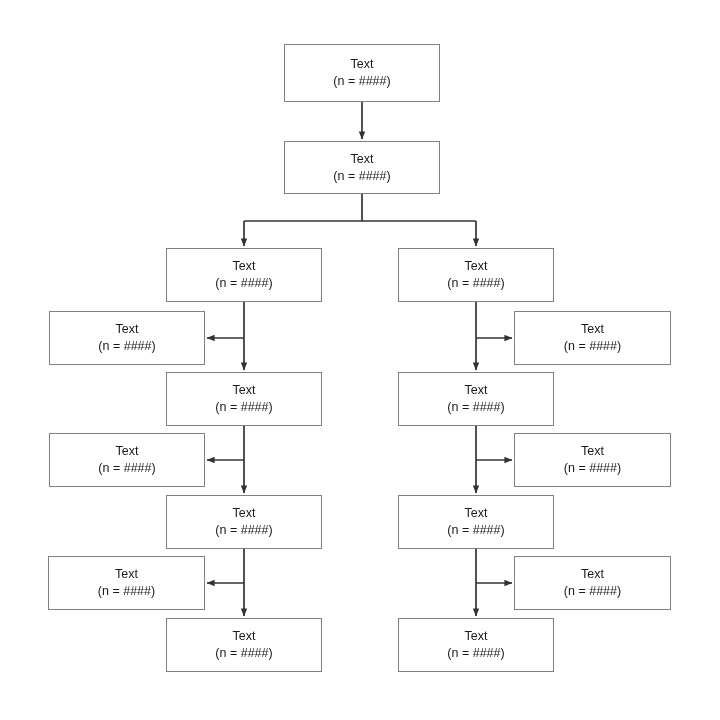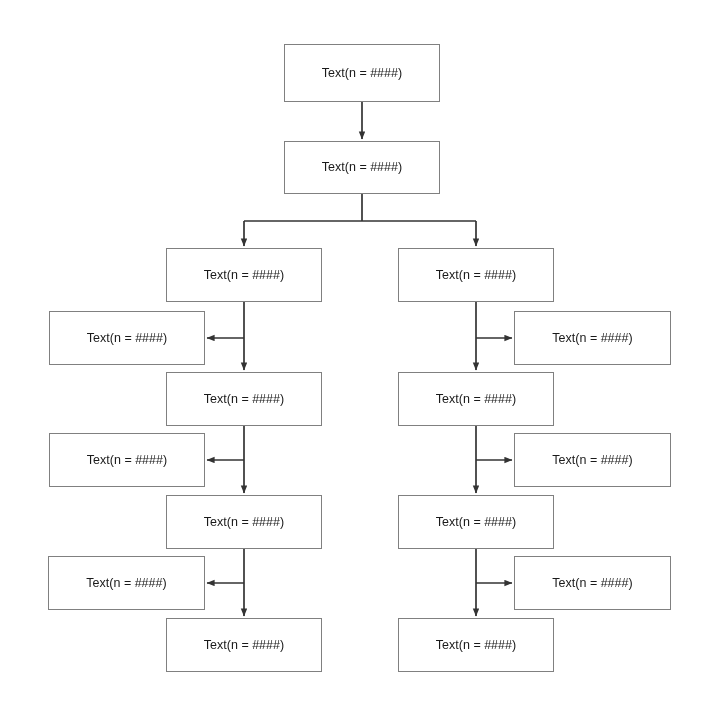--- a/index.html
+++ b/index.html
@@ -22,21 +22,21 @@
     width: 720px;
     height: 720px;
     pointer-events: none;
   }
   .node {
     position: absolute;
     box-sizing: border-box;
     background: #ffffff;
     border: 1.4px solid #808080;
     display: flex;
-    flex-direction: row;
+    flex-direction: column;
     align-items: center;
     justify-content: center;
     z-index: 2;
   }
   .node .line1,
   .node .line2 {
     font-size: 12.5px;
     color: #1a1a1a;
     line-height: 17px;
     text-align: center;

